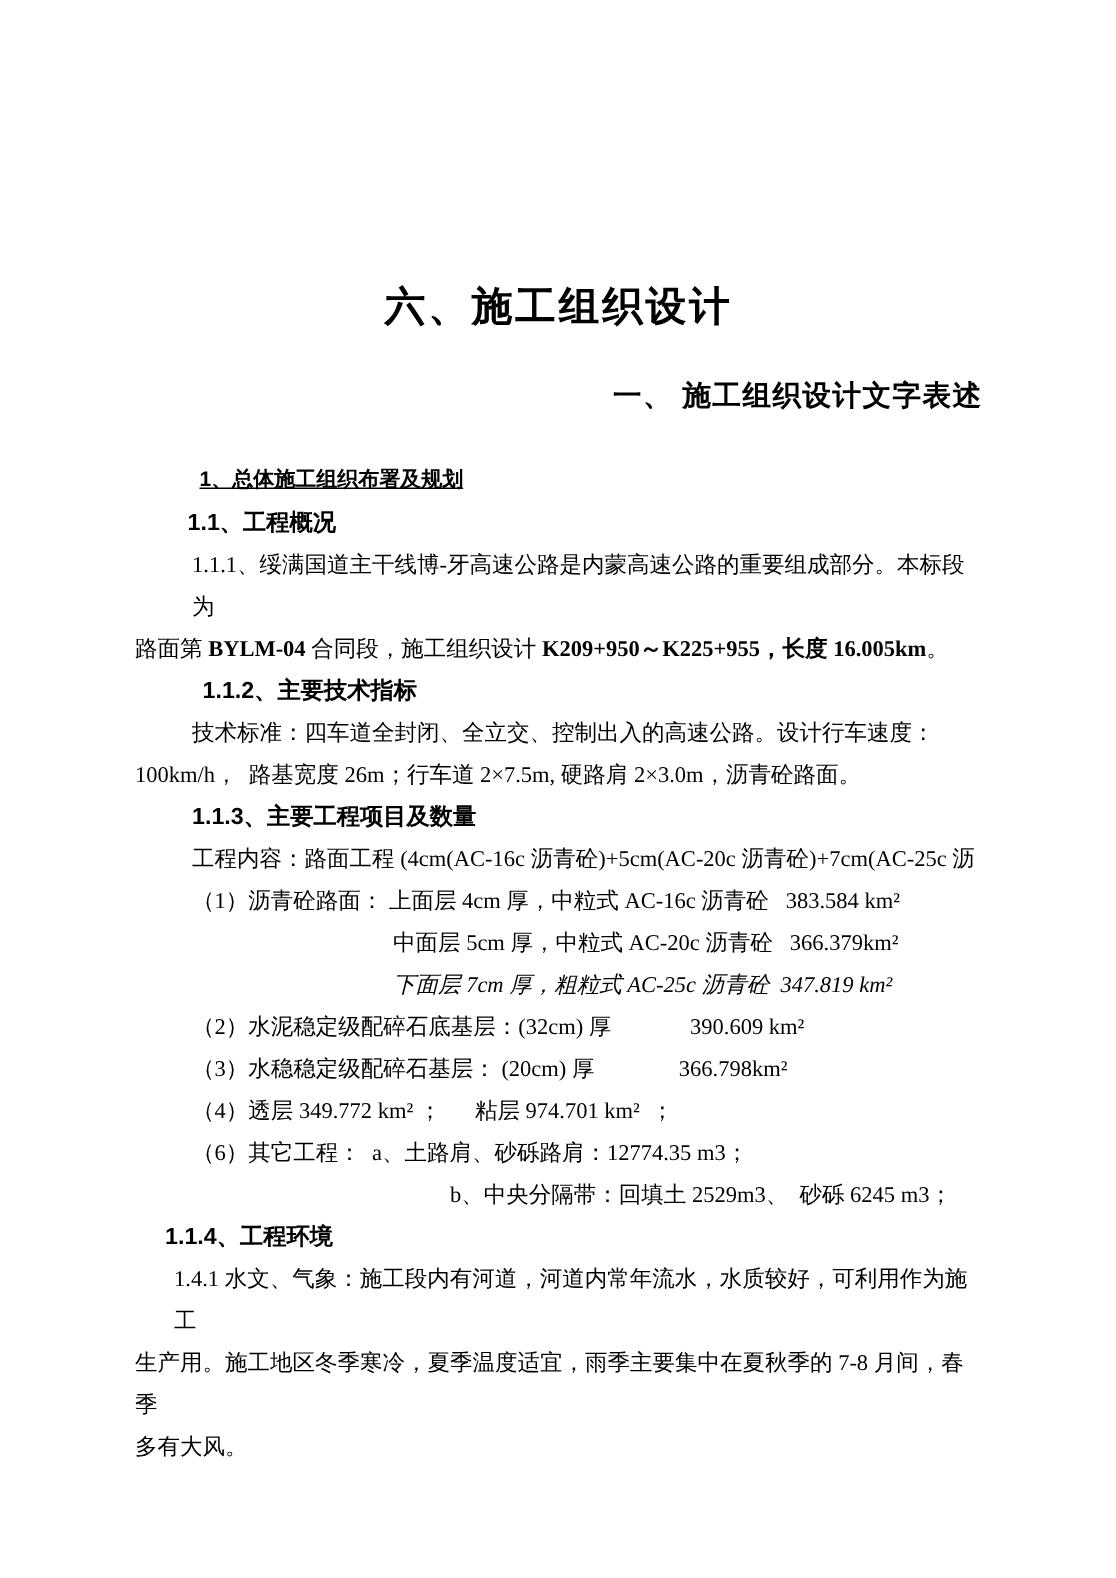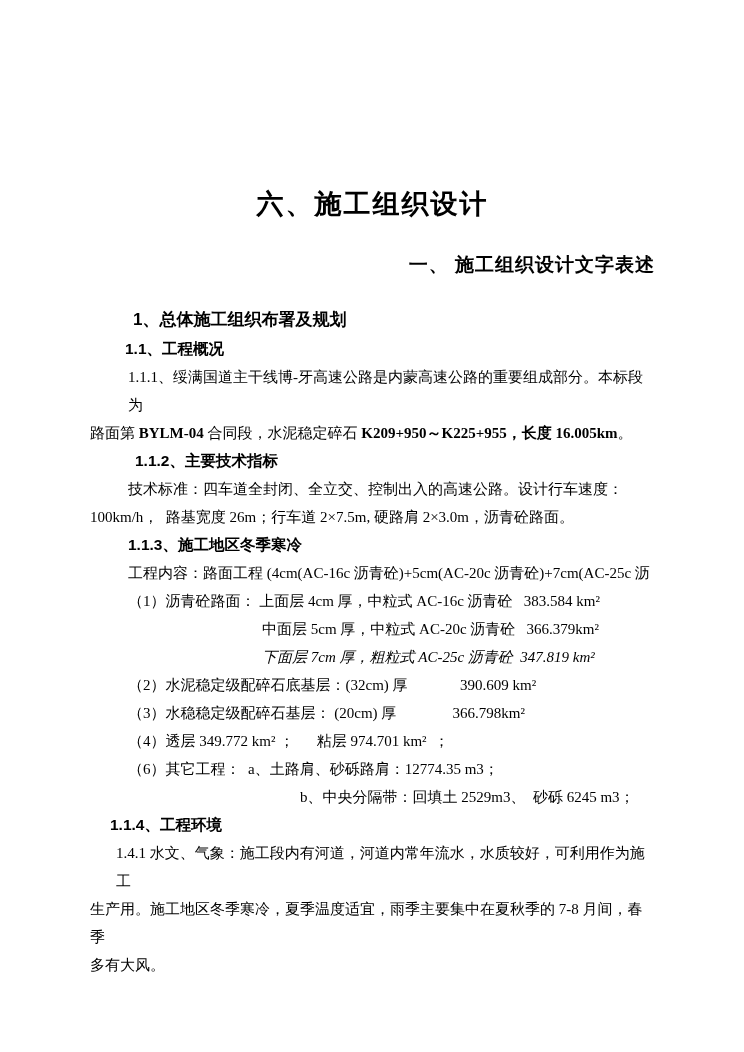--- a/index.html
+++ b/index.html
@@ -37,47 +37,48 @@
   .line {
     font-family: "Liberation Serif", serif;
     font-size: 15px;
     line-height: 28px;
     white-space: pre-wrap;
     word-break: break-all;
   }
   .line.h2 {
     font-family: "Liberation Sans", sans-serif;
     font-weight: bold;
-    font-size: 17px;
+    font-size: 14px;
     line-height: 31px;
     margin-top: 8px;
+    text-decoration: underline;
   }
   .line.h3 {
     font-family: "Liberation Sans", sans-serif;
     font-weight: bold;
     font-size: 15.5px;
     line-height: 28px;
   }
   .line .run-bold { font-weight: bold; }
 </style>
 </head>
 <body>
 
 <div class="page">
   <h1 class="doc-title">六、施工组织设计</h1>
   <h2 class="doc-subtitle">一、 施工组织设计文字表述</h2>
   <div>
       <div class="line h2" style="padding-left: 43px;"><span>1、总体施工组织布署及规划</span></div>
       <div class="line h3" style="padding-left: 35px;"><span>1.1、工程概况</span></div>
       <div class="line " style="padding-left: 38px;"><span>1.1.1、绥满国道主干线博-牙高速公路是内蒙高速公路的重要组成部分。本标段为</span></div>
-      <div class="line "><span>路面第 </span><span class="run-bold">BYLM-04</span><span> 合同段，水泥稳定碎石 </span><span class="run-bold">K209+950～K225+955，长度 16.005km</span><span>。</span></div>
+      <div class="line "><span>路面第 </span><span class="run-bold">BYLM-04</span><span> 合同段，施工组织设计 </span><span class="run-bold">K209+950～K225+955，长度 16.005km</span><span>。</span></div>
       <div class="line h3" style="padding-left: 45px;"><span>1.1.2、主要技术指标</span></div>
       <div class="line " style="padding-left: 38px;"><span>技术标准：四车道全封闭、全立交、控制出入的高速公路。设计行车速度：</span></div>
       <div class="line "><span>100km/h，  路基宽度 26m；行车道 2×7.5m, 硬路肩 2×3.0m，沥青砼路面。</span></div>
-      <div class="line h3" style="padding-left: 38px;"><span>1.1.3、施工地区冬季寒冷</span></div>
+      <div class="line h3" style="padding-left: 38px;"><span>1.1.3、主要工程项目及数量</span></div>
       <div class="line " style="padding-left: 38px;"><span>工程内容：路面工程 (4cm(AC-16c 沥青砼)+5cm(AC-20c 沥青砼)+7cm(AC-25c 沥</span></div>
       <div class="line " style="padding-left: 38px;"><span>（1）沥青砼路面： 上面层 4cm 厚，中粒式 AC-16c 沥青砼   383.584 km²</span></div>
       <div class="line " style="padding-left: 172px;"><span>中面层 5cm 厚，中粒式 AC-20c 沥青砼   366.379km²</span></div>
       <div class="line " style="padding-left: 172px; font-style: italic;"><span>下面层 7cm 厚，粗粒式 AC-25c 沥青砼  347.819 km²</span></div>
       <div class="line " style="padding-left: 38px;"><span>（2）水泥稳定级配碎石底基层：(32cm) 厚              390.609 km²</span></div>
       <div class="line " style="padding-left: 38px;"><span>（3）水稳稳定级配碎石基层： (20cm) 厚               366.798km²</span></div>
       <div class="line " style="padding-left: 38px;"><span>（4）透层 349.772 km² ；      粘层 974.701 km²  ；</span></div>
       <div class="line " style="padding-left: 38px;"><span>（6）其它工程：  a、土路肩、砂砾路肩：12774.35 m3；</span></div>
       <div class="line " style="padding-left: 210px;"><span>b、中央分隔带：回填土 2529m3、  砂砾 6245 m3；</span></div>
       <div class="line h3" style="padding-left: 20px;"><span>1.1.4、工程环境</span></div>

